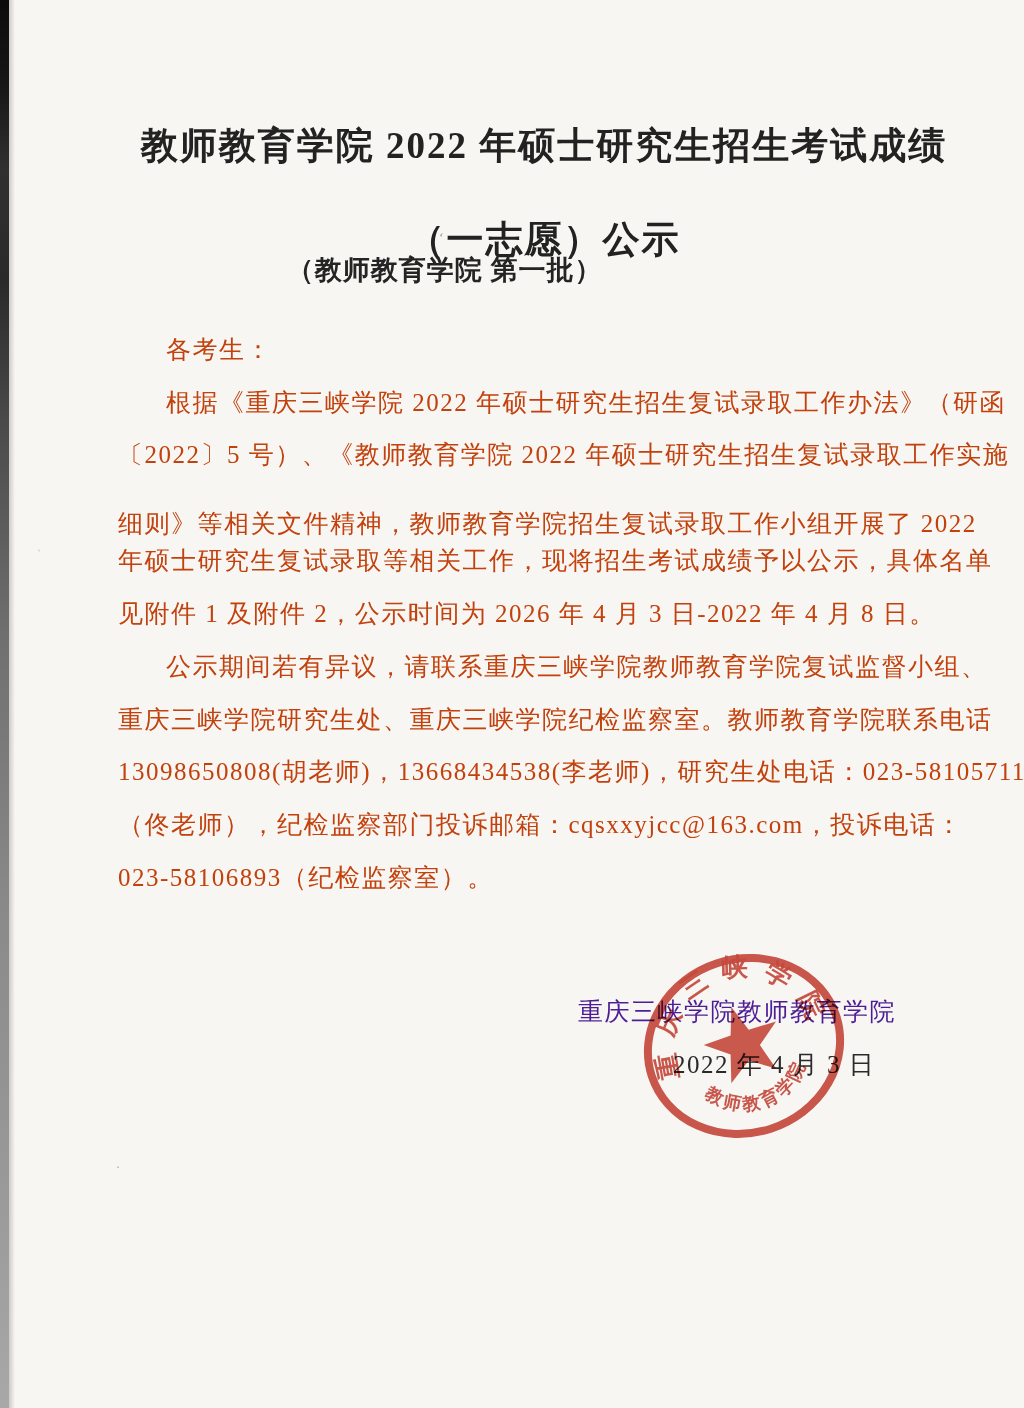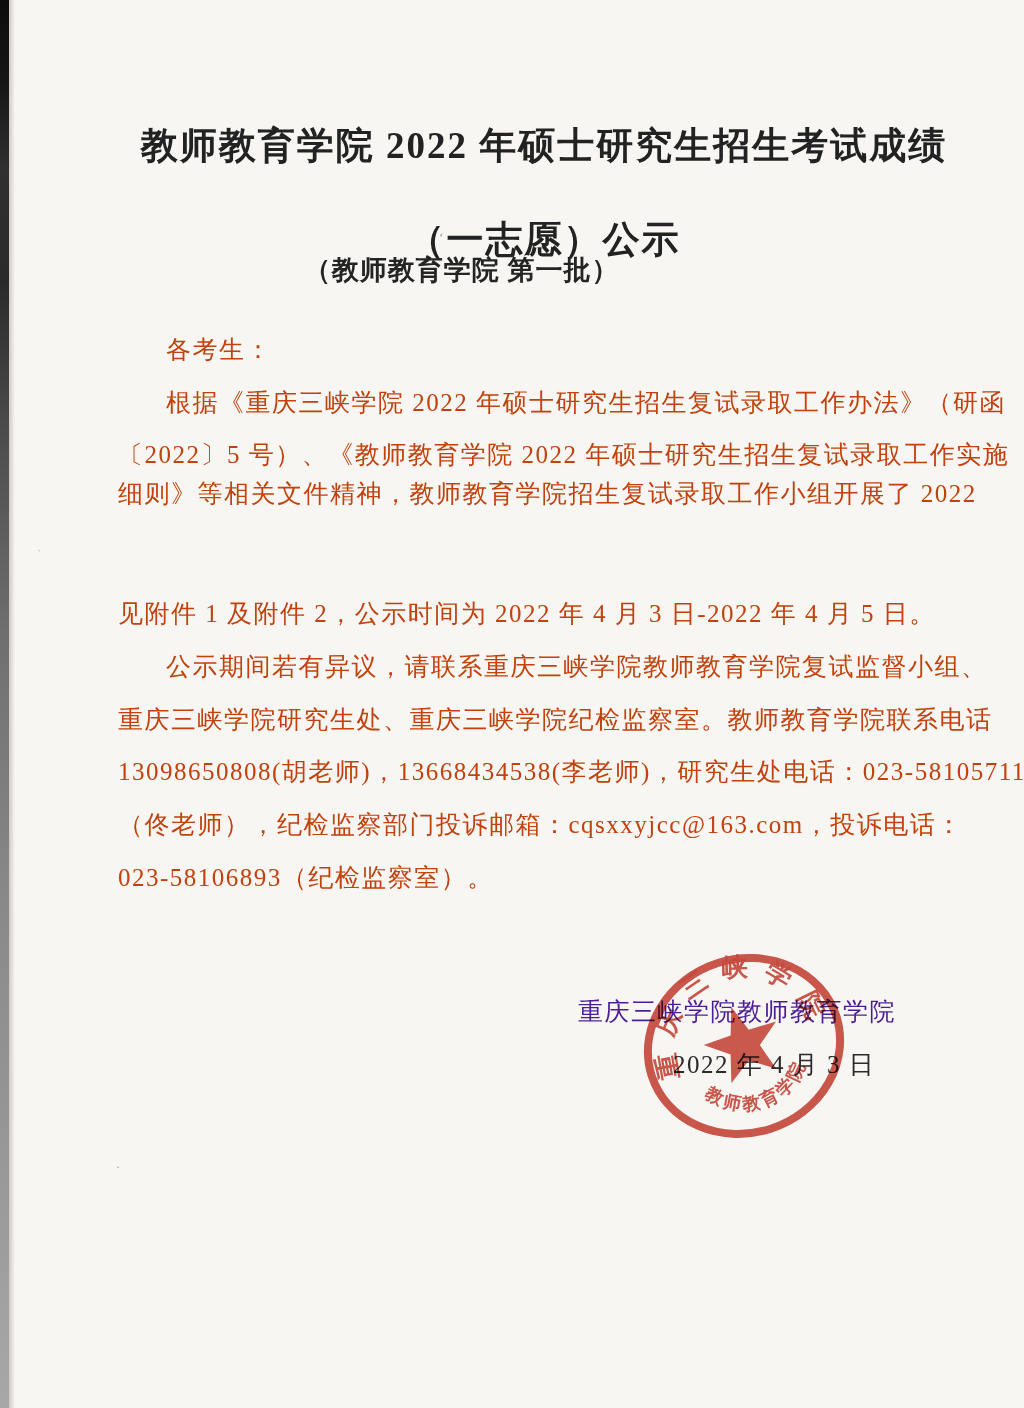--- a/index.html
+++ b/index.html
@@ -23,31 +23,31 @@
     background:linear-gradient(to right, rgba(120,120,120,.35), rgba(120,120,120,0));
   }
   .title{
     position:absolute;left:0;width:1024px;
     text-align:center;font-weight:bold;font-size:37px;line-height:52px;
     letter-spacing:2px;color:#222;white-space:nowrap;padding-left:32px;
   }
   .title1{top:120px;}
   .title2{top:174px;margin-top:40px;}
   .subtitle{
-    position:absolute;left:17px;top:250px;width:889px;
+    position:absolute;left:0;top:250px;width:889px;
     text-align:center;font-weight:bold;font-size:27px;line-height:40px;
     letter-spacing:1px;color:#242424;white-space:nowrap;
   }
   .bline{
     position:absolute;left:118px;
     font-size:25px;line-height:36px;letter-spacing:1.5px;
     white-space:nowrap;color:#c2410c;
   }
   .indent{left:166px;}
-  .l1{top:332px;} .l2{top:385px;} .l3{top:437px;} .l4{top:476px;}
+  .l1{top:332px;} .l2{top:385px;} .l3{top:437px;} .l4{top:506px;}
   .l5{top:543px;} .l6{top:596px;} .l7{top:649px;} .l8{top:702px;}
   .l9{top:754px;} .l10{top:807px;} .l11{top:860px;}
   .signature{
     position:absolute;left:578px;top:994px;
     font-size:25px;line-height:36px;letter-spacing:1.5px;
     white-space:nowrap;color:#4c1d95;
   }
   .docdate{
     position:absolute;left:637px;top:1047px;
     font-size:25px;line-height:36px;letter-spacing:1.5px;
@@ -77,21 +77,22 @@
 
   <div class="title title1">教师教育学院 2022 年硕士研究生招生考试成绩</div>
   <div class="title title2">（一志愿）公示</div>
 
   <div class="subtitle">（教师教育学院 第一批）</div>
 
   <div class="bline indent l1">各考生：</div>
   <div class="bline indent l2">根据《重庆三峡学院 2022 年硕士研究生招生复试录取工作办法》（研函</div>
   <div class="bline l3">〔2022〕5 号）、《教师教育学院 2022 年硕士研究生招生复试录取工作实施</div>
   <div class="bline l4">细则》等相关文件精神，教师教育学院招生复试录取工作小组开展了 2022</div>
-  <div class="bline l6">见附件 1 及附件 2，公示时间为 2022 年 4 月 3 日-2022 年 4 月 5 日。</div>
+  <div class="bline l5">年硕士研究生复试录取等相关工作，现将招生考试成绩予以公示，具体名单</div>
+  <div class="bline l6">见附件 1 及附件 2，公示时间为 2026 年 4 月 3 日-2022 年 4 月 8 日。</div>
   <div class="bline indent l7">公示期间若有异议，请联系重庆三峡学院教师教育学院复试监督小组、</div>
   <div class="bline l8">重庆三峡学院研究生处、重庆三峡学院纪检监察室。教师教育学院联系电话</div>
   <div class="bline l9">13098650808(胡老师)，13668434538(李老师)，研究生处电话：023-58105711</div>
   <div class="bline l10">（佟老师），纪检监察部门投诉邮箱：cqsxxyjcc@163.com，投诉电话：</div>
   <div class="bline l11">023-58106893（纪检监察室）。</div>
 
   <div class="signature">重庆三峡学院教师教育学院</div>
   <div class="docdate">2022 年 4 月 3 日</div>
 
   <div class="seal">

